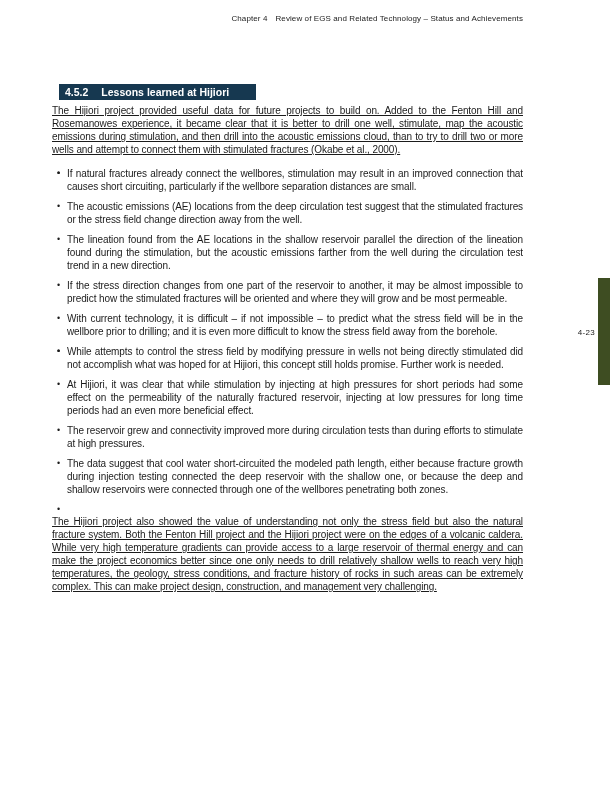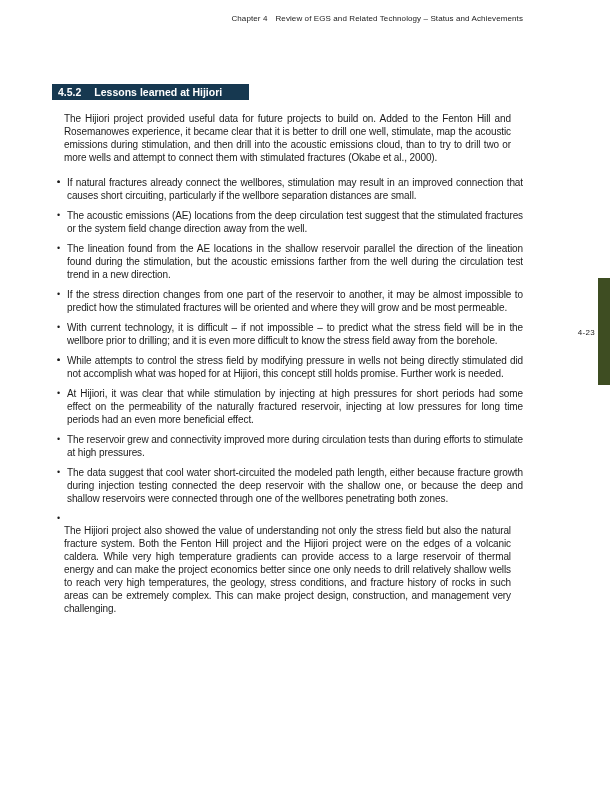--- a/index.html
+++ b/index.html
@@ -43,30 +43,32 @@
     height: 16px;
     line-height: 16px;
     background: #163850;
     color: #ffffff;
     font-size: 10.5px;
     font-weight: bold;
     padding-left: 6px;
     box-sizing: border-box;
     white-space: nowrap;
     margin-bottom: 4px;
+    margin-left: 7px;
   }
   .section-heading .sec-title {
     margin-left: 13px;
   }
   .para {
     font-size: 10px;
     line-height: 13px;
     text-align: justify;
     letter-spacing: -0.1px;
-    margin: 12px;
+    margin: 0;
+    text-decoration: underline;
   }
   .bullet-list {
     list-style: none;
     margin: 11px 0 0 0;
     padding: 0;
   }
   .bullet-list li {
     position: relative;
     padding-left: 15px;
     margin-bottom: 7px;
@@ -117,21 +119,21 @@
 
     <div class="section-heading">
       <span>4.5.2</span><span class="sec-title">Lessons learned at Hijiori</span>
     </div>
 
     <p class="para">The Hijiori project provided useful data for future projects to build on. Added to the Fenton Hill and Rosemanowes experience, it became clear that it is better to drill one well, stimulate, map the acoustic emissions during stimulation, and then drill into the acoustic emissions cloud, than to try to drill two or more wells and attempt to connect them with stimulated fractures (Okabe et al., 2000).</p>
 
     <ul class="bullet-list">
       <li><span class="marker">•</span></li>
       <li><span class="marker">•</span><span>If natural fractures already connect the wellbores, stimulation may result in an improved connection that causes short circuiting, particularly if the wellbore separation distances are small.</span></li>
-      <li><span class="marker">•</span><span>The acoustic emissions (AE) locations from the deep circulation test suggest that the stimulated fractures or the system field change direction away from the well.</span></li>
+      <li><span class="marker">•</span><span>The acoustic emissions (AE) locations from the deep circulation test suggest that the stimulated fractures or the stress field change direction away from the well.</span></li>
       <li><span class="marker">•</span><span>The lineation found from the AE locations in the shallow reservoir parallel the direction of the lineation found during the stimulation, but the acoustic emissions farther from the well during the circulation test trend in a new direction.</span></li>
       <li><span class="marker">•</span><span>If the stress direction changes from one part of the reservoir to another, it may be almost impossible to predict how the stimulated fractures will be oriented and where they will grow and be most permeable.</span></li>
       <li><span class="marker">•</span><span>With current technology, it is difficult – if not impossible – to predict what the stress field will be in the wellbore prior to drilling; and it is even more difficult to know the stress field away from the borehole.</span></li>
       <li><span class="marker">•</span></li>
       <li><span class="marker">•</span><span>While attempts to control the stress field by modifying pressure in wells not being directly stimulated did not accomplish what was hoped for at Hijiori, this concept still holds promise. Further work is needed.</span></li>
       <li><span class="marker">•</span><span>At Hijiori, it was clear that while stimulation by injecting at high pressures for short periods had some effect on the permeability of the naturally fractured reservoir, injecting at low pressures for long time periods had an even more beneficial effect.</span></li>
       <li><span class="marker">•</span><span>The reservoir grew and connectivity improved more during circulation tests than during efforts to stimulate at high pressures.</span></li>
       <li><span class="marker">•</span><span>The data suggest that cool water short-circuited the modeled path length, either because fracture growth during injection testing connected the deep reservoir with the shallow one, or because the deep and shallow reservoirs were connected through one of the wellbores penetrating both zones.</span></li>
       <li><span class="marker">•</span></li>
     </ul>

